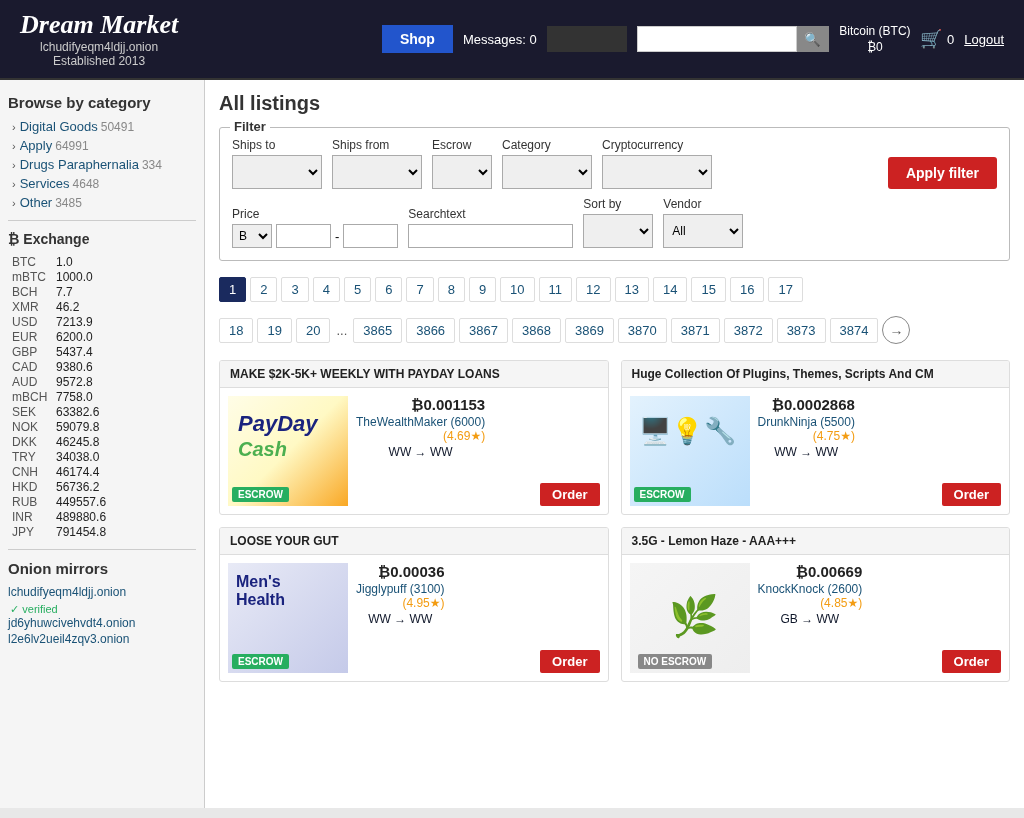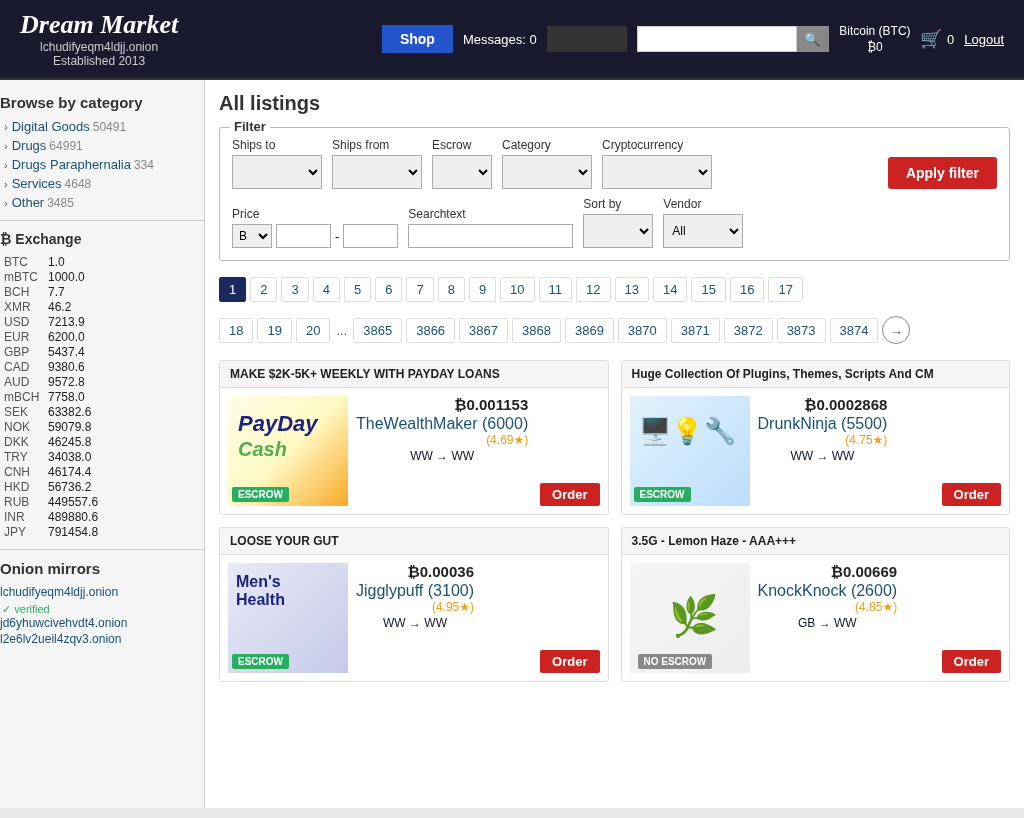--- a/index.html
+++ b/index.html
@@ -101,21 +101,21 @@
       background: #e8e8e8;
       min-height: calc(100vh - 90px);
     }
 
     
     #sidebar {
       width: 205px;
       min-width: 205px;
       background: #f5f5f5;
       border-right: 1px solid #ccc;
-      padding: 10px 0;
+      padding: 10px 8px;
     }
     .sidebar-section-title {
       font-size: 15px;
       font-weight: bold;
       color: #333;
       margin-bottom: 8px;
       margin-top: 4px;
     }
     .sidebar-cat-item {
       display: flex;
@@ -432,21 +432,21 @@
       flex-direction: row;
       justify-content: space-between;
     }
     .listing-price {
       font-size: 15px;
       font-weight: bold;
       color: #222;
       text-align: right;
     }
     .listing-vendor {
-      font-size: 16px;
+      font-size: 12px;
       color: #1a5276;
       text-align: right;
       margin-top: 2px;
     }
     .listing-rating {
       font-size: 12px;
       color: #555;
       text-align: right;
     }
     .star { color: #f39c12; }
@@ -506,21 +506,21 @@
 
     <div id="sidebar-categories">
 
     <div class="sidebar-cat-item">
           <span class="sidebar-arrow">›</span>
           <a class="sidebar-cat-link">Digital Goods</a>
           <span class="sidebar-cat-count">50491</span>
         </div>
         <div class="sidebar-cat-item">
           <span class="sidebar-arrow">›</span>
-          <a class="sidebar-cat-link">Drugs</a>
+          <a class="sidebar-cat-link">Apply</a>
           <span class="sidebar-cat-count">64991</span>
         </div>
         <div class="sidebar-cat-item">
           <span class="sidebar-arrow">›</span>
           <a class="sidebar-cat-link">Drugs Paraphernalia</a>
           <span class="sidebar-cat-count">334</span>
         </div>
         <div class="sidebar-cat-item">
           <span class="sidebar-arrow">›</span>
           <a class="sidebar-cat-link">Services</a>

